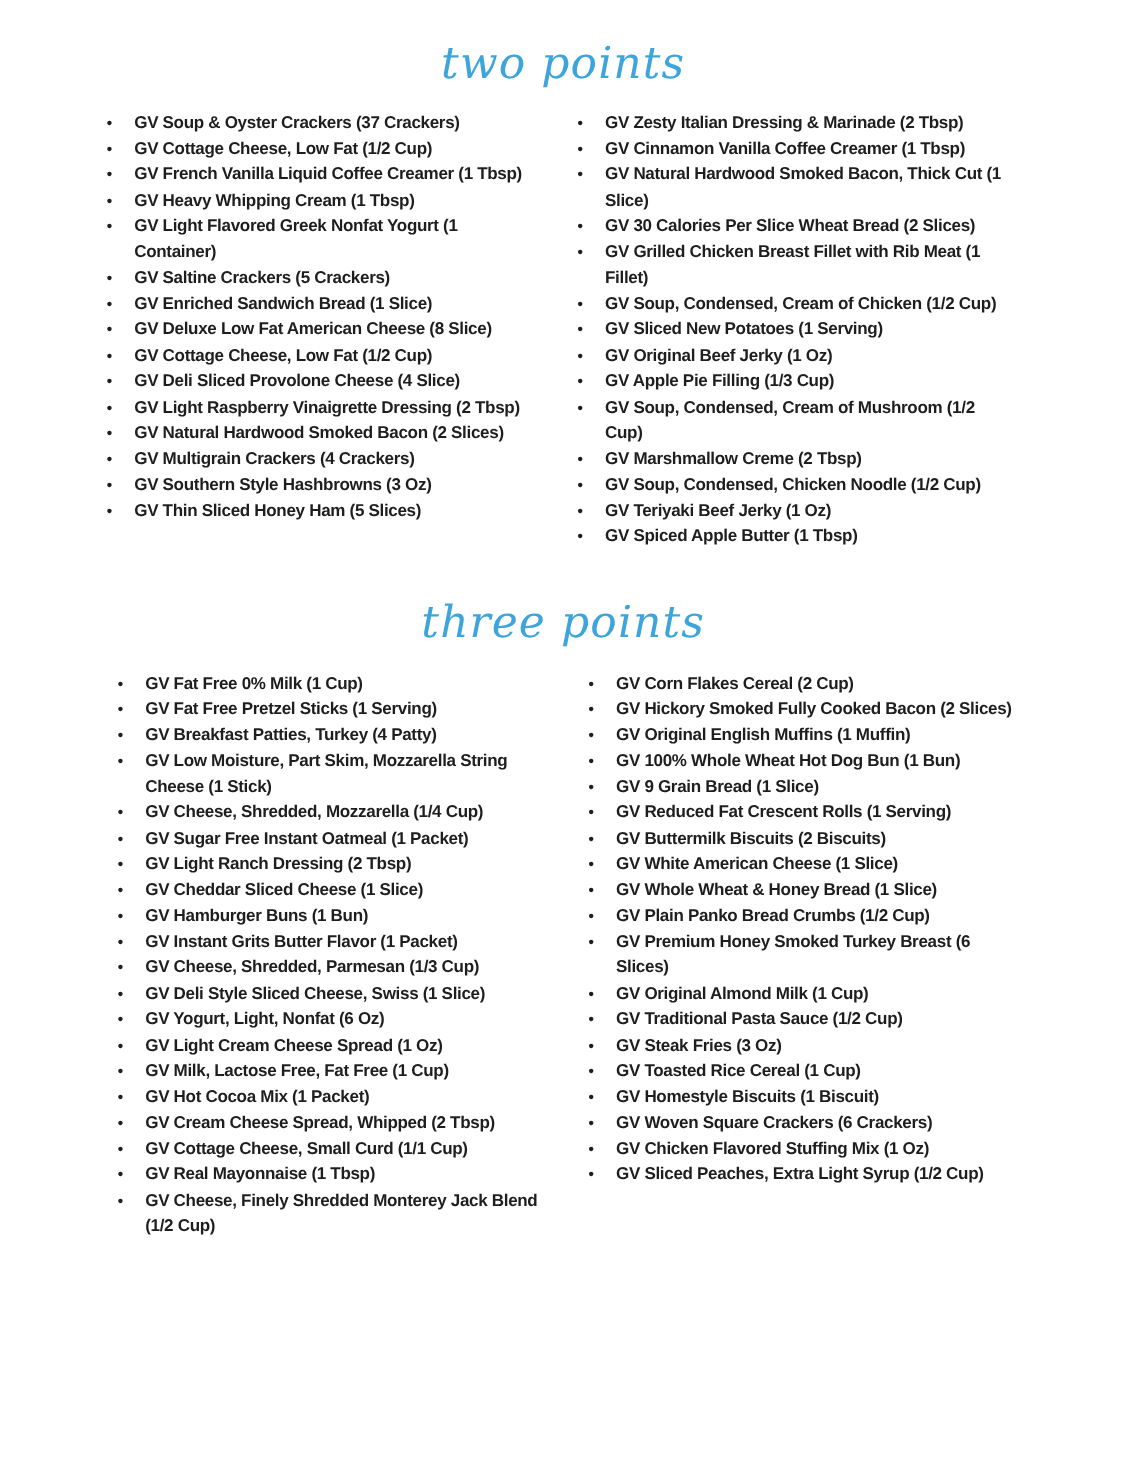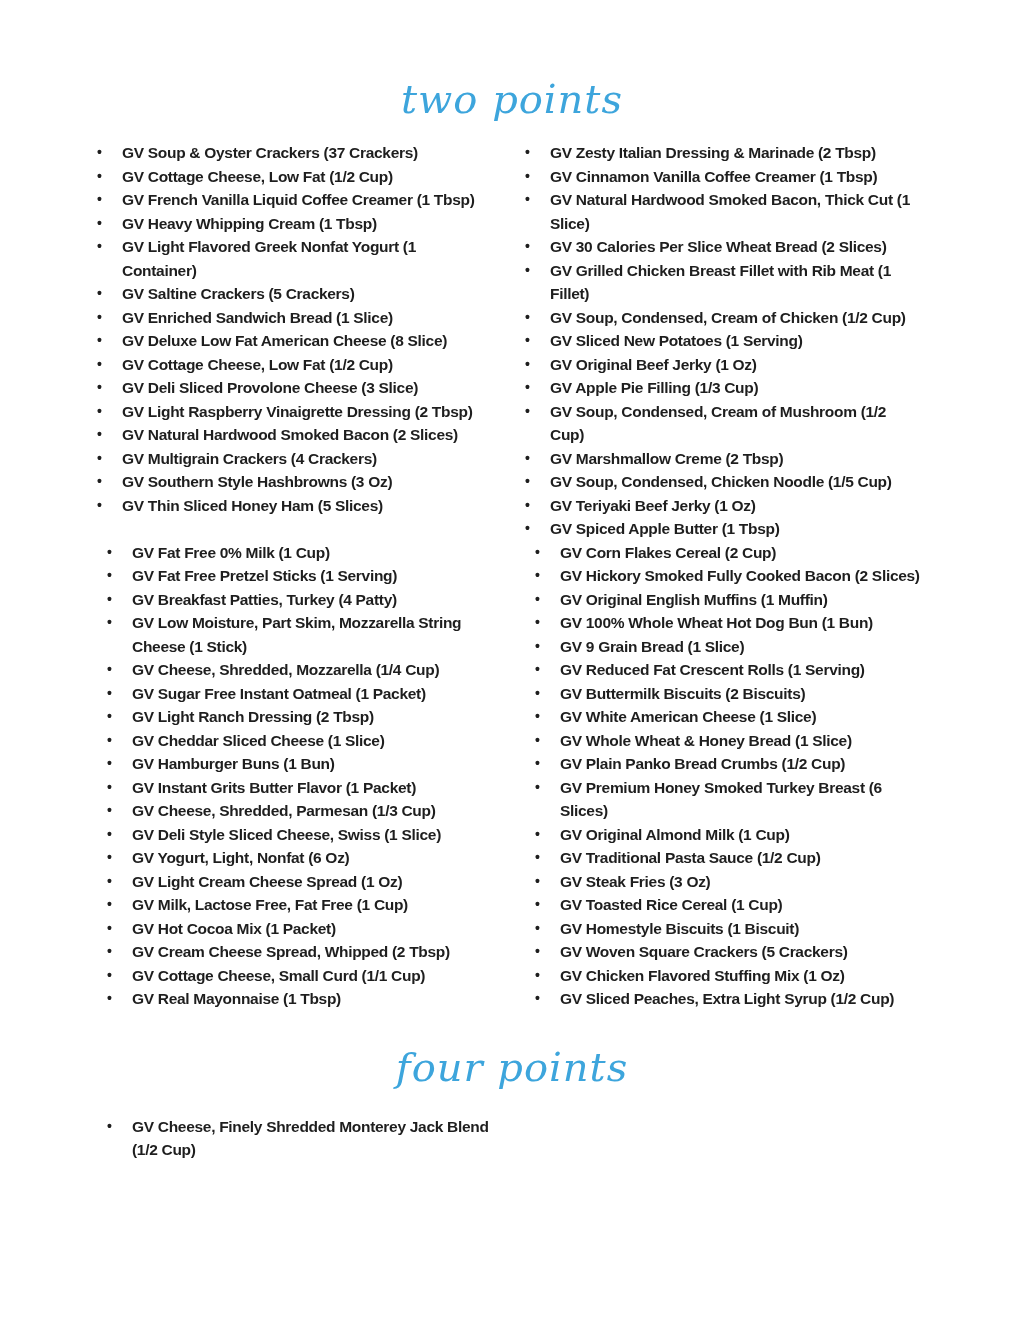--- a/index.html
+++ b/index.html
@@ -12,21 +12,21 @@
     height: 1325px;
     font-family: "Liberation Sans", sans-serif;
     color: #1e1e1e;
     overflow: hidden;
   }
   .page {
     width: 1024px;
     height: 1126px;
     background: #ffffff;
     box-sizing: border-box;
-    padding-top: 69px;
+    padding-top: 28px;
   }
   h1.section-heading {
     margin: 0;
     text-align: center;
     font-family: "DejaVu Serif", serif;
     font-style: italic;
     font-weight: normal;
     font-size: 40px;
     line-height: 1.1;
     color: var(--accent, #3da5dc);
@@ -111,21 +111,21 @@
             <li class="point-item">
               <span class="bullet">•</span>
               <span class="item-text">GV Deluxe Low Fat American Cheese (8 Slice)</span>
             </li>
             <li class="point-item">
               <span class="bullet">•</span>
               <span class="item-text">GV Cottage Cheese, Low Fat (1/2 Cup)</span>
             </li>
             <li class="point-item">
               <span class="bullet">•</span>
-              <span class="item-text">GV Deli Sliced Provolone Cheese (3 Slice)</span>
+              <span class="item-text">GV Deli Sliced Provolone Cheese (4 Slice)</span>
             </li>
             <li class="point-item">
               <span class="bullet">•</span>
               <span class="item-text">GV Light Raspberry Vinaigrette Dressing (2 Tbsp)</span>
             </li>
             <li class="point-item">
               <span class="bullet">•</span>
               <span class="item-text">GV Natural Hardwood Smoked Bacon (2 Slices)</span>
             </li>
             <li class="point-item">
@@ -181,34 +181,35 @@
             <li class="point-item">
               <span class="bullet">•</span>
               <span class="item-text">GV Soup, Condensed, Cream of Mushroom (1/2 Cup)</span>
             </li>
             <li class="point-item">
               <span class="bullet">•</span>
               <span class="item-text">GV Marshmallow Creme (2 Tbsp)</span>
             </li>
             <li class="point-item">
               <span class="bullet">•</span>
-              <span class="item-text">GV Soup, Condensed, Chicken Noodle (1/5 Cup)</span>
+              <span class="item-text">GV Soup, Condensed, Chicken Noodle (1/2 Cup)</span>
             </li>
             <li class="point-item">
               <span class="bullet">•</span>
               <span class="item-text">GV Teriyaki Beef Jerky (1 Oz)</span>
             </li>
             <li class="point-item">
               <span class="bullet">•</span>
               <span class="item-text">GV Spiced Apple Butter (1 Tbsp)</span>
             </li>
           </ul>
         </div>
       </section>
       <section class="points-section indent-more" id="sec-three-points">
+        <h1 class="section-heading">three points</h1>
         <div class="cols">
           <ul class="col col-left">
             <li class="point-item">
               <span class="bullet">•</span>
               <span class="item-text">GV Fat Free 0% Milk (1 Cup)</span>
             </li>
             <li class="point-item">
               <span class="bullet">•</span>
               <span class="item-text">GV Fat Free Pretzel Sticks (1 Serving)</span>
             </li>
@@ -341,35 +342,34 @@
             <li class="point-item">
               <span class="bullet">•</span>
               <span class="item-text">GV Toasted Rice Cereal (1 Cup)</span>
             </li>
             <li class="point-item">
               <span class="bullet">•</span>
               <span class="item-text">GV Homestyle Biscuits (1 Biscuit)</span>
             </li>
             <li class="point-item">
               <span class="bullet">•</span>
-              <span class="item-text">GV Woven Square Crackers (5 Crackers)</span>
+              <span class="item-text">GV Woven Square Crackers (6 Crackers)</span>
             </li>
             <li class="point-item">
               <span class="bullet">•</span>
               <span class="item-text">GV Chicken Flavored Stuffing Mix (1 Oz)</span>
             </li>
             <li class="point-item">
               <span class="bullet">•</span>
               <span class="item-text">GV Sliced Peaches, Extra Light Syrup (1/2 Cup)</span>
             </li>
           </ul>
         </div>
       </section>
       <section class="points-section indent-more" id="sec-four-points">
-        <h1 class="section-heading">four points</h1>
         <div class="cols">
           <ul class="col col-left">
             <li class="point-item">
               <span class="bullet">•</span>
               <span class="item-text">GV Cheese, Finely Shredded Monterey Jack Blend (1/2 Cup)</span>
             </li>
           </ul>
           <ul class="col col-right"></ul>
         </div>
       </section>

